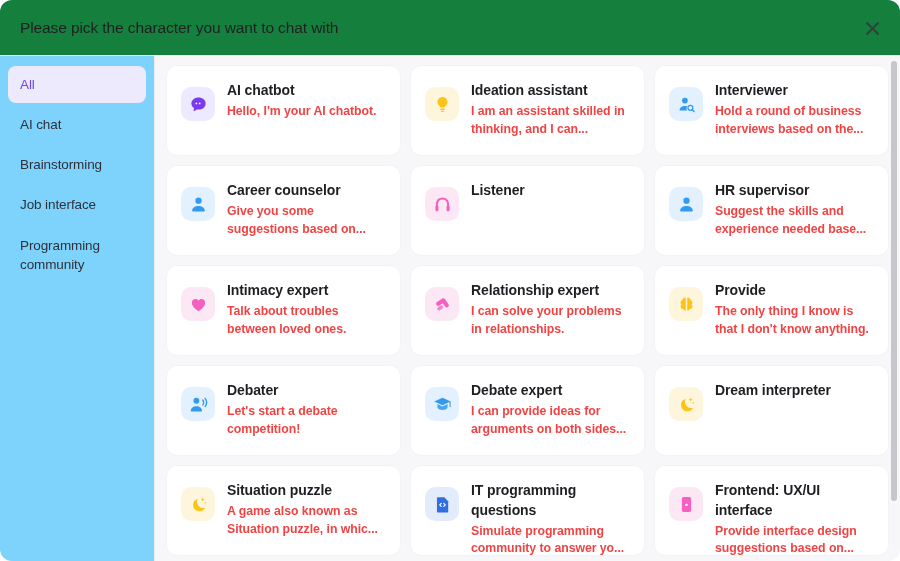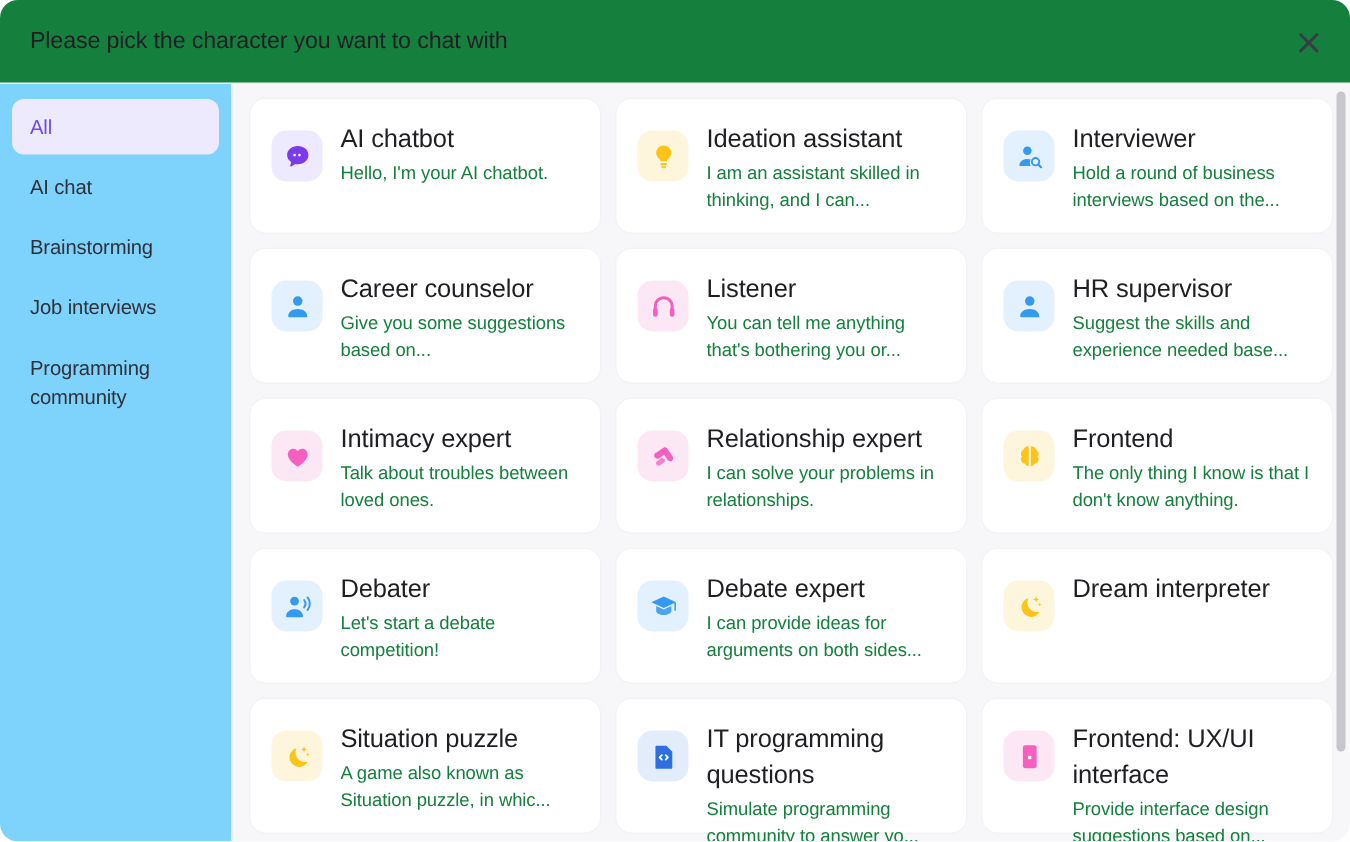--- a/index.html
+++ b/index.html
@@ -124,35 +124,37 @@
     align-items: center;
     justify-content: center;
     margin-top: 7px;
   }
   .card-icon svg { display: block; }
   .card-text {
     min-width: 0;
     padding-top: 1px;
   }
   .card-title {
-    font-size: 17px;
+    font-size: 14px;
     color: #1f1f23;
     line-height: 1.42;
     margin-bottom: 2px;
     letter-spacing: -0.1px;
+    font-weight: bold;
   }
   .card-desc {
     font-size: 12.3px;
-    color: #15803d;
+    color: #ef4444;
     line-height: 1.44;
     letter-spacing: -0.05px;
     display: -webkit-box;
     -webkit-line-clamp: 2;
     -webkit-box-orient: vertical;
     overflow: hidden;
+    font-weight: bold;
   }
 
   
   .scrollbar-track {
     position: absolute;
     right: 2px;
     top: 0;
     width: 8px;
     height: 100%;
   }
@@ -179,21 +181,21 @@
       </svg>
     </div>
   </div>
 
   <div class="modal-body">
 
     <div class="sidebar">
         <div class="side-item active"><span>All</span></div>
         <div class="side-item"><span>AI chat</span></div>
         <div class="side-item"><span>Brainstorming</span></div>
-        <div class="side-item"><span>Job interviews</span></div>
+        <div class="side-item"><span>Job interface</span></div>
         <div class="side-item"><span>Programming community</span></div>
       </div>
 
     <div class="content">
       <div class="grid">
           <div class="card">
             <div class="card-icon" style="background: rgb(237, 233, 254);">
               <svg xmlns="http://www.w3.org/2000/svg" width="19" height="19" viewBox="0 0 24 24" fill="#7c3aed">
         <path d="M12 3C6.9 3 3 6.4 3 10.6c0 2.4 1.3 4.5 3.4 5.9l-.7 3.1c-.1.5.4.9.9.6l3.4-2c.7.1 1.3.2 2 .2 5.1 0 9-3.4 9-7.8S17.1 3 12 3z"></path>
         <circle cx="9.3" cy="10.6" r="1.15" fill="#fff"></circle>
@@ -247,21 +249,20 @@
           <div class="card">
             <div class="card-icon" style="background: rgb(252, 231, 245);">
               <svg xmlns="http://www.w3.org/2000/svg" width="19" height="19" viewBox="0 0 24 24" fill="#f45fc0">
         <path d="M12 3.2c-4.6 0-8.3 3.6-8.3 8.1v3.3h2.5v-3.3c0-3.2 2.6-5.7 5.8-5.7s5.8 2.5 5.8 5.7v3.3h2.5v-3.3c0-4.5-3.7-8.1-8.3-8.1z"></path>
         <rect x="3" y="12.9" width="3.9" height="7.6" rx="1.9"></rect>
         <rect x="17.1" y="12.9" width="3.9" height="7.6" rx="1.9"></rect>
       </svg>
             </div>
             <div class="card-text">
               <div class="card-title">Listener</div>
-              <div class="card-desc">You can tell me anything that's bothering you or...</div>
             </div>
           </div>
           <div class="card">
             <div class="card-icon" style="background: rgb(227, 240, 253);">
               <svg xmlns="http://www.w3.org/2000/svg" width="19" height="19" viewBox="0 0 24 24" fill="#339af0">
         <circle cx="12" cy="7.2" r="4"></circle>
         <path d="M4 20.2c0-4 3.6-6.3 8-6.3s8 2.3 8 6.3c0 .4-.3.6-.7.6H4.7c-.4 0-.7-.2-.7-.6z"></path>
       </svg>
             </div>
             <div class="card-text">
@@ -293,21 +294,21 @@
             </div>
           </div>
           <div class="card">
             <div class="card-icon" style="background: rgb(253, 246, 221);">
               <svg xmlns="http://www.w3.org/2000/svg" width="19" height="19" viewBox="0 0 24 24" fill="#fcc419">
         <path d="M11.1 3.2c-2.3 0-4 1.4-4.4 3.2-1.3.5-2.2 1.8-2.2 3.2 0 .9.4 1.8 1 2.4-.6.6-1 1.5-1 2.4 0 1.9 1.6 3.4 3.6 3.4.4 1.2 1.6 2 3 2V3.2z"></path>
         <path d="M12.9 3.2c2.3 0 4 1.4 4.4 3.2 1.3.5 2.2 1.8 2.2 3.2 0 .9-.4 1.8-1 2.4.6.6 1 1.5 1 2.4 0 1.9-1.6 3.4-3.6 3.4-.4 1.2-1.6 2-3 2V3.2z"></path>
       </svg>
             </div>
             <div class="card-text">
-              <div class="card-title">Frontend</div>
+              <div class="card-title">Provide</div>
               <div class="card-desc">The only thing I know is that I don't know anything.</div>
             </div>
           </div>
           <div class="card">
             <div class="card-icon" style="background: rgb(227, 240, 253);">
               <svg xmlns="http://www.w3.org/2000/svg" width="19" height="19" viewBox="0 0 24 24" fill="#339af0">
         <circle cx="9.3" cy="7.2" r="3.7"></circle>
         <path d="M2.2 20.2c0-3.9 3.2-6.1 7.1-6.1s7.1 2.2 7.1 6.1c0 .4-.3.6-.7.6H2.9c-.4 0-.7-.2-.7-.6z"></path>
         <path d="M17.4 6.3a5.2 5.2 0 0 1 0 6.2" fill="none" stroke="#339af0" stroke-width="1.7" stroke-linecap="round"></path>
         <path d="M20.3 4.2a8.4 8.4 0 0 1 0 10.4" fill="none" stroke="#339af0" stroke-width="1.7" stroke-linecap="round"></path>

